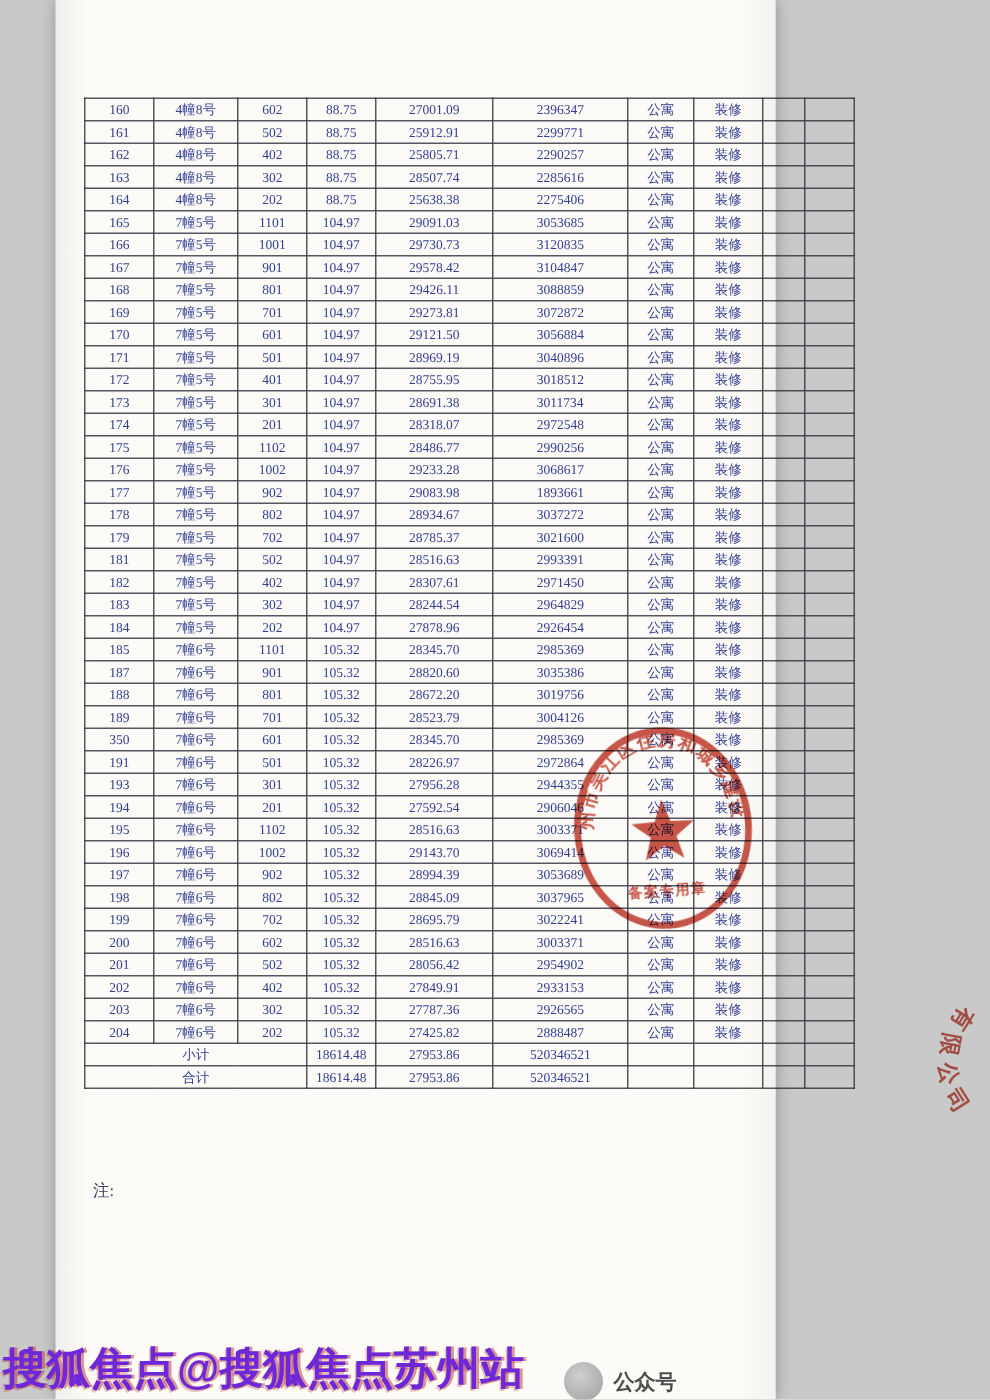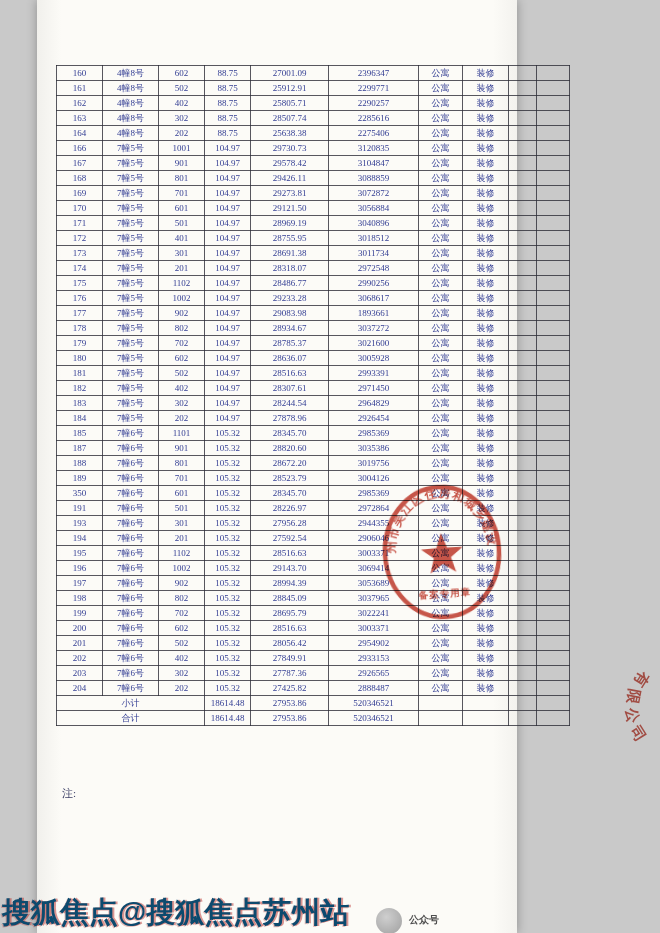--- a/index.html
+++ b/index.html
@@ -32,30 +32,30 @@
   .stamp-svg{position:absolute;left:325px;top:467px;pointer-events:none;
     mix-blend-mode:multiply;opacity:.85;filter:blur(.4px);transform:rotate(-4deg);}
   .edge-stamp-svg{position:absolute;left:558px;top:645px;pointer-events:none;
     mix-blend-mode:multiply;opacity:.8;filter:blur(.4px);}
   .avatar{
     position:absolute;left:339px;top:908px;width:26px;height:26px;border-radius:50%;
     background:radial-gradient(circle at 40% 35%,#cfcfcf,#9f9f9f);
     filter:blur(.5px);
   }
   .account-label{
-    position:absolute;left:372px;top:913px;font-size:10px;font-weight:600;
+    position:absolute;left:372px;top:913px;font-size:14px;font-weight:600;
     color:#4e4e4e;filter:blur(.4px);
   }
   .account-name{
     position:absolute;left:432px;top:913px;font-size:16px;font-weight:600;
     color:#708e7e;letter-spacing:2px;filter:blur(.9px);margin-top:36px;
   }
   .watermark{
     position:absolute;left:2px;top:893px;font-size:29px;font-weight:bold;
-    color:#0c4a6e;letter-spacing:0;
+    color:#6d28d9;letter-spacing:0;
     text-shadow:2px 0 0 rgba(186,48,43,.5),-1px 1px 0 rgba(186,48,43,.3);
     filter:blur(.3px);white-space:nowrap;
   }
 </style>
 </head>
 <body>
 
 <div class="photo">
 
   <div class="page">
@@ -129,20 +129,32 @@
             <td>202</td>
             <td>88.75</td>
             <td>25638.38</td>
             <td>2275406</td>
             <td>公寓</td>
             <td>装修</td>
             <td></td>
             <td></td>
           </tr>
           <tr>
+            <td>165</td>
+            <td>7幢5号</td>
+            <td>1101</td>
+            <td>104.97</td>
+            <td>29091.03</td>
+            <td>3053685</td>
+            <td>公寓</td>
+            <td>装修</td>
+            <td></td>
+            <td></td>
+          </tr>
+          <tr>
             <td>166</td>
             <td>7幢5号</td>
             <td>1001</td>
             <td>104.97</td>
             <td>29730.73</td>
             <td>3120835</td>
             <td>公寓</td>
             <td>装修</td>
             <td></td>
             <td></td>
@@ -291,32 +303,20 @@
             <td></td>
             <td></td>
           </tr>
           <tr>
             <td>179</td>
             <td>7幢5号</td>
             <td>702</td>
             <td>104.97</td>
             <td>28785.37</td>
             <td>3021600</td>
-            <td>公寓</td>
-            <td>装修</td>
-            <td></td>
-            <td></td>
-          </tr>
-          <tr>
-            <td>180</td>
-            <td>7幢5号</td>
-            <td>602</td>
-            <td>104.97</td>
-            <td>28636.07</td>
-            <td>3005928</td>
             <td>公寓</td>
             <td>装修</td>
             <td></td>
             <td></td>
           </tr>
           <tr>
             <td>181</td>
             <td>7幢5号</td>
             <td>502</td>
             <td>104.97</td>

